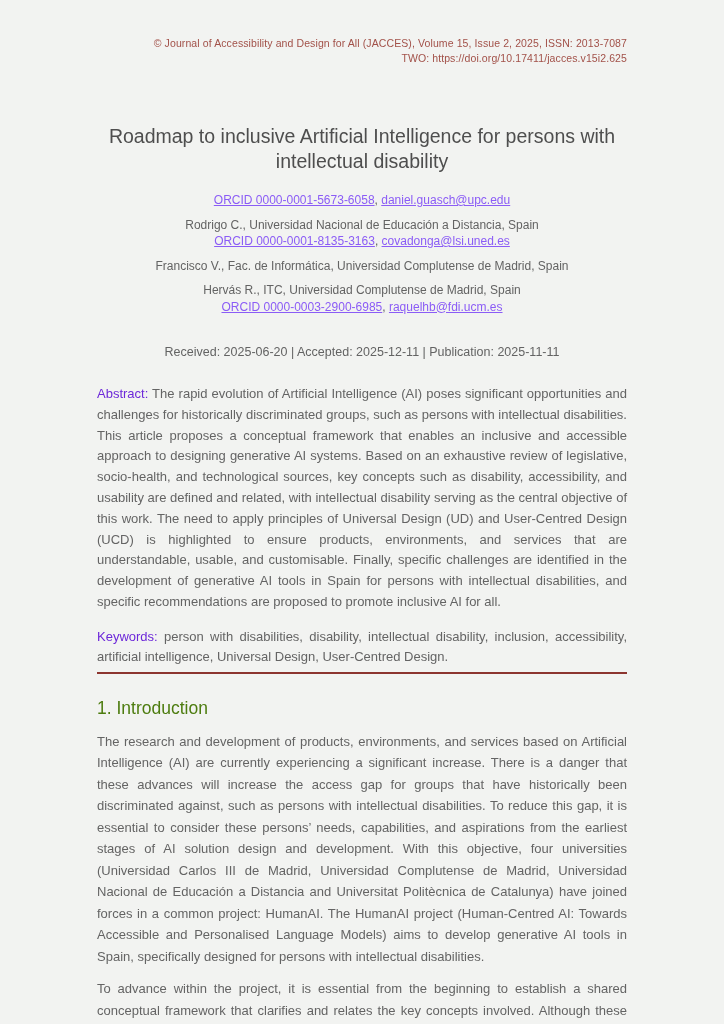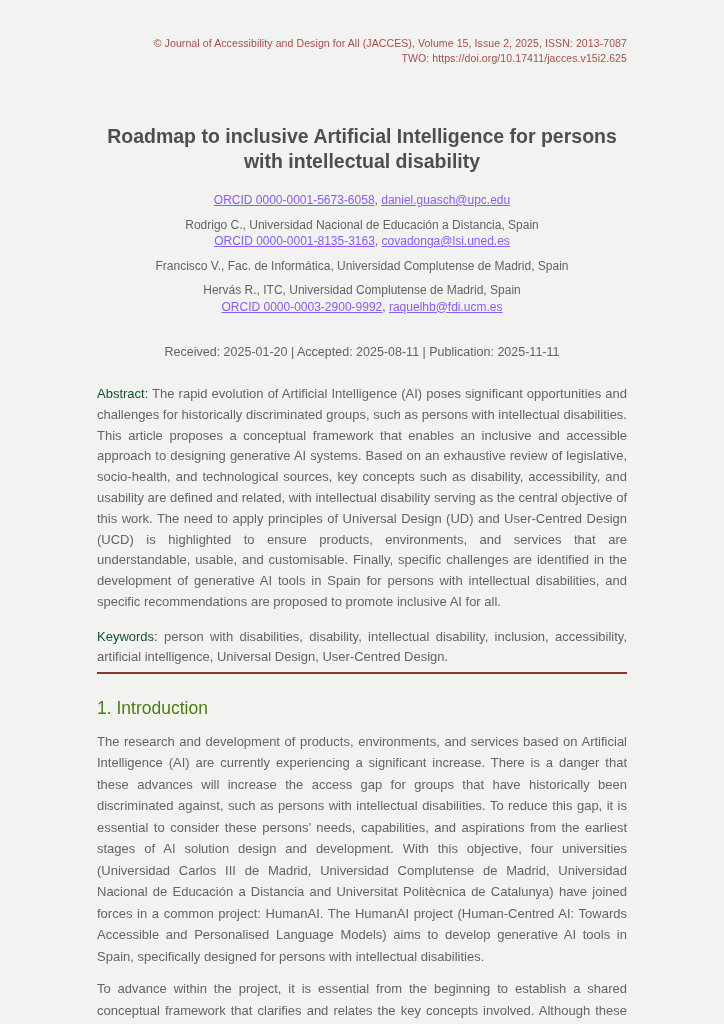--- a/index.html
+++ b/index.html
@@ -32,21 +32,21 @@
   .doi-link {
     color: #a25149;
     text-decoration: none;
     cursor: pointer;
   }
   .article-title {
     margin: 58px 0 0 0;
     text-align: center;
     font-size: 19.5px;
     line-height: 25px;
-    font-weight: bold;
+    font-weight: normal;
     color: #4e4e4e;
   }
   .authors {
     margin-top: 18px;
     text-align: center;
     font-size: 12px;
     line-height: 16.5px;
     color: #636363;
   }
   .author {
@@ -61,21 +61,21 @@
   .body-par {
     margin: 12px 0 0 0;
     font-size: 13px;
     line-height: 20.8px;
     color: #646464;
     text-align: justify;
   }
   .abstract-par { margin-top: 25px; }
   .keywords-par { margin-top: 14px; line-height: 20px; }
   .label-accent {
-    color: #14532d;
+    color: #6d28d9;
   }
   .rule {
     border: none;
     border-top: 2.5px solid #8c352f;
     margin: 5px 0 0 0;
   }
   .section-heading {
     margin: 24px 0 0 0;
     font-size: 17.5px;
     font-weight: normal;
@@ -106,26 +106,26 @@
       <div>Rodrigo C., Universidad Nacional de Educación a Distancia, Spain</div>
       <div><a class="link">ORCID 0000-0001-8135-3163</a><span>, </span><a class="link">covadonga@lsi.uned.es</a></div>
     </div>
 
     <div class="author">
       <div>Francisco V., Fac. de Informática, Universidad Complutense de Madrid, Spain</div>
     </div>
 
     <div class="author">
       <div>Hervás R., ITC, Universidad Complutense de Madrid, Spain</div>
-      <div><a class="link">ORCID 0000-0003-2900-9992</a><span>, </span><a class="link">raquelhb@fdi.ucm.es</a></div>
+      <div><a class="link">ORCID 0000-0003-2900-6985</a><span>, </span><a class="link">raquelhb@fdi.ucm.es</a></div>
     </div>
 
   </section>
 
-  <div class="dates-line">Received: 2025-01-20 | Accepted: 2025-08-11 | Publication: 2025-11-11</div>
+  <div class="dates-line">Received: 2025-06-20 | Accepted: 2025-12-11 | Publication: 2025-11-11</div>
 
   <p class="body-par abstract-par"><span class="label-accent">Abstract:</span><span> The rapid evolution of Artificial Intelligence (AI) poses significant opportunities and challenges for historically discriminated groups, such as persons with intellectual disabilities. This article proposes a conceptual framework that enables an inclusive and accessible approach to designing generative AI systems. Based on an exhaustive review of legislative, socio-health, and technological sources, key concepts such as disability, accessibility, and usability are defined and related, with intellectual disability serving as the central objective of this work. The need to apply principles of Universal Design (UD) and User-Centred Design (UCD) is highlighted to ensure products, environments, and services that are understandable, usable, and customisable. Finally, specific challenges are identified in the development of generative AI tools in Spain for persons with intellectual disabilities, and specific recommendations are proposed to promote inclusive AI for all.</span></p>
 
   <p class="body-par keywords-par"><span class="label-accent">Keywords:</span><span> person with disabilities, disability, intellectual disability, inclusion, accessibility, artificial intelligence, Universal Design, User-Centred Design.</span></p>
 
   <hr class="rule">
 
   <h2 class="section-heading">1. Introduction</h2>
 
   <p class="body-par intro-par">The research and development of products, environments, and services based on Artificial Intelligence (AI) are currently experiencing a significant increase. There is a danger that these advances will increase the access gap for groups that have historically been discriminated against, such as persons with intellectual disabilities. To reduce this gap, it is essential to consider these persons’ needs, capabilities, and aspirations from the earliest stages of AI solution design and development. With this objective, four universities (Universidad Carlos III de Madrid, Universidad Complutense de Madrid, Universidad Nacional de Educación a Distancia and Universitat Politècnica de Catalunya) have joined forces in a common project: HumanAI. The HumanAI project (Human-Centred AI: Towards Accessible and Personalised Language Models) aims to develop generative AI tools in Spain, specifically designed for persons with intellectual disabilities.</p>

